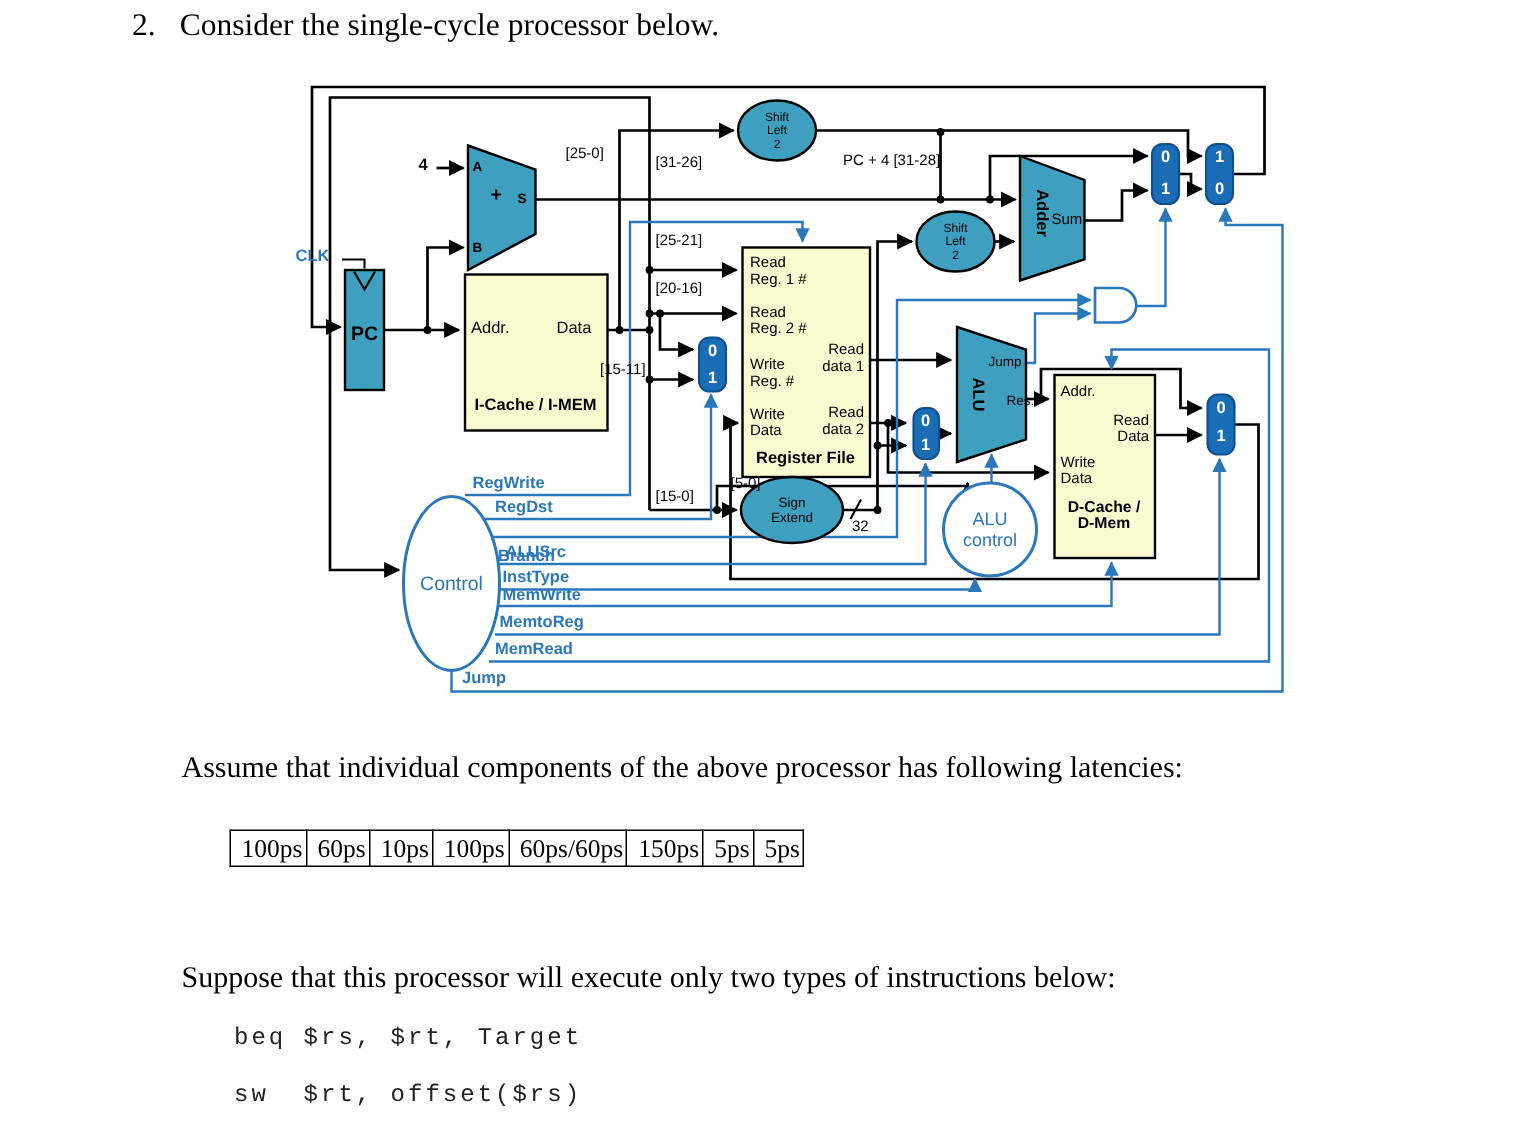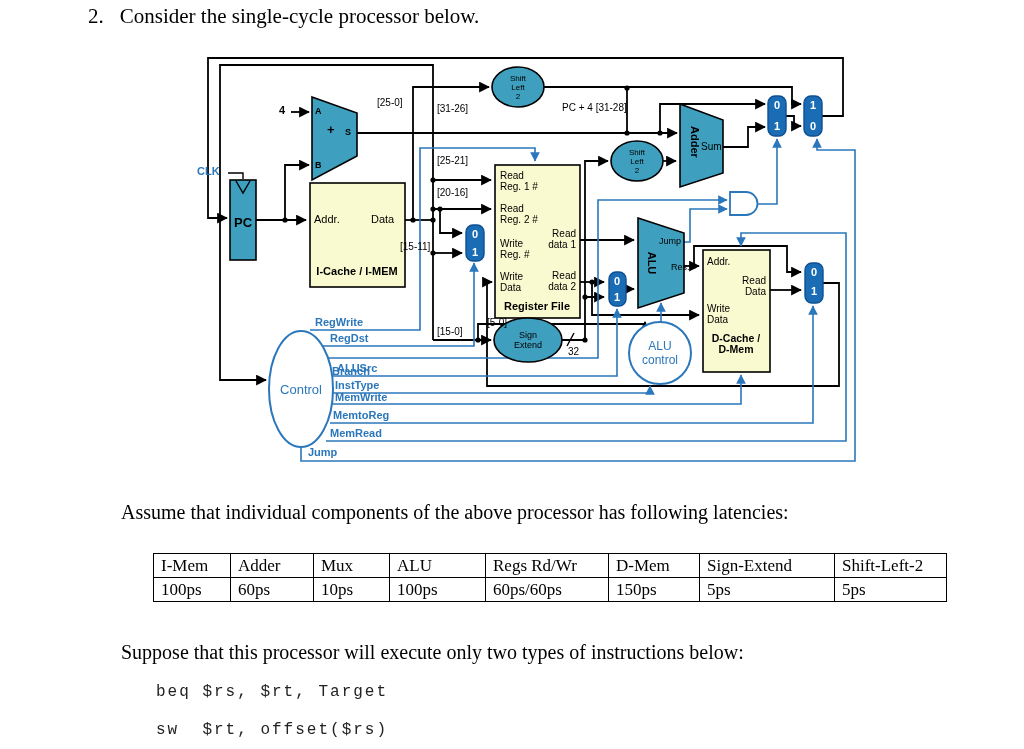--- a/index.html
+++ b/index.html
@@ -217,30 +217,20 @@
   <div class="lbl blue" style="left:335px;top:380px;">InstType</div>
   <div class="lbl blue" style="left:335px;top:392px;">MemWrite</div>
   <div class="lbl blue" style="left:333px;top:410px;">MemtoReg</div>
   <div class="lbl blue" style="left:330px;top:428px;">MemRead</div>
   <div class="lbl blue" style="left:308px;top:447px;">Jump</div>
 
   <div class="para" style="left:121px;top:501px;">Assume that individual components of the above processor has following latencies:</div>
 
   <table class="lat-table">
     <tbody>
-        <tr>
-      <td style="width:67px;">I-Mem</td>
-      <td style="width:73px;">Adder</td>
-      <td style="width:66px;">Mux</td>
-      <td style="width:86px;">ALU</td>
-      <td style="width:113px;">Regs Rd/Wr</td>
-      <td style="width:81px;">D-Mem</td>
-      <td style="width:125px;">Sign-Extend</td>
-      <td style="width:102px;">Shift-Left-2</td>
-    </tr>
     <tr>
       <td>100ps</td>
       <td>60ps</td>
       <td>10ps</td>
       <td>100ps</td>
       <td>60ps/60ps</td>
       <td>150ps</td>
       <td>5ps</td>
       <td>5ps</td>
     </tr>

